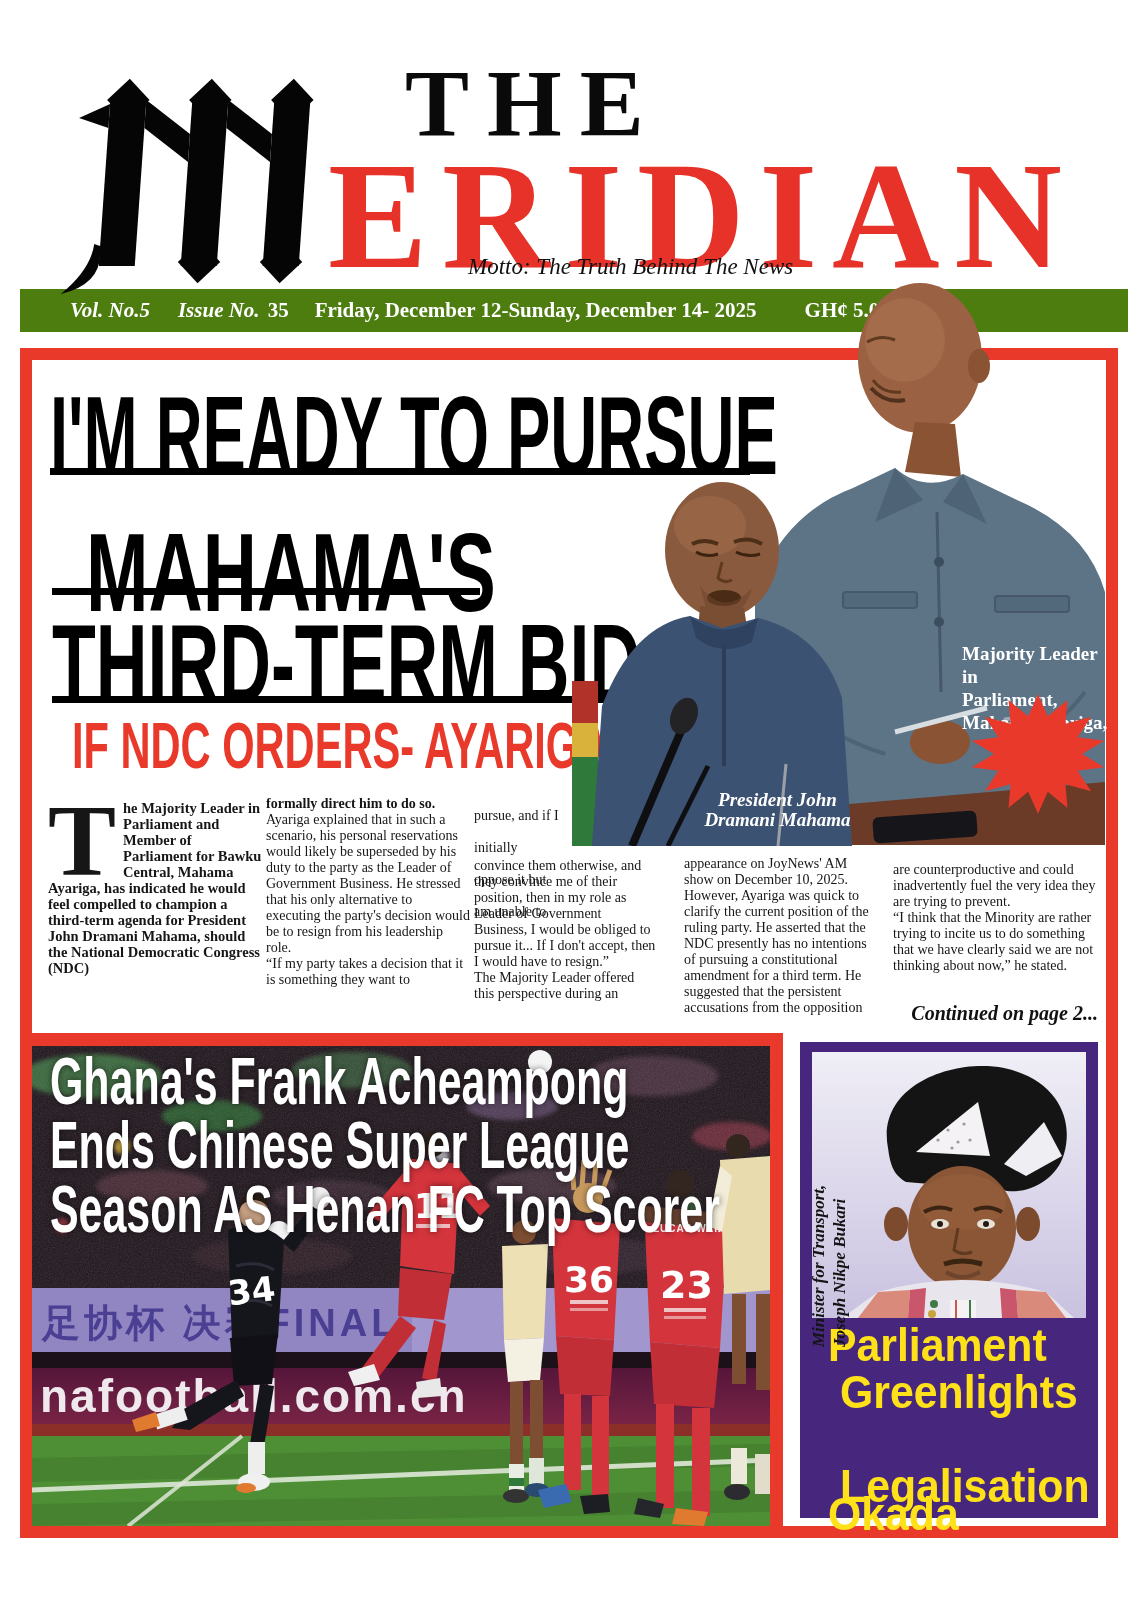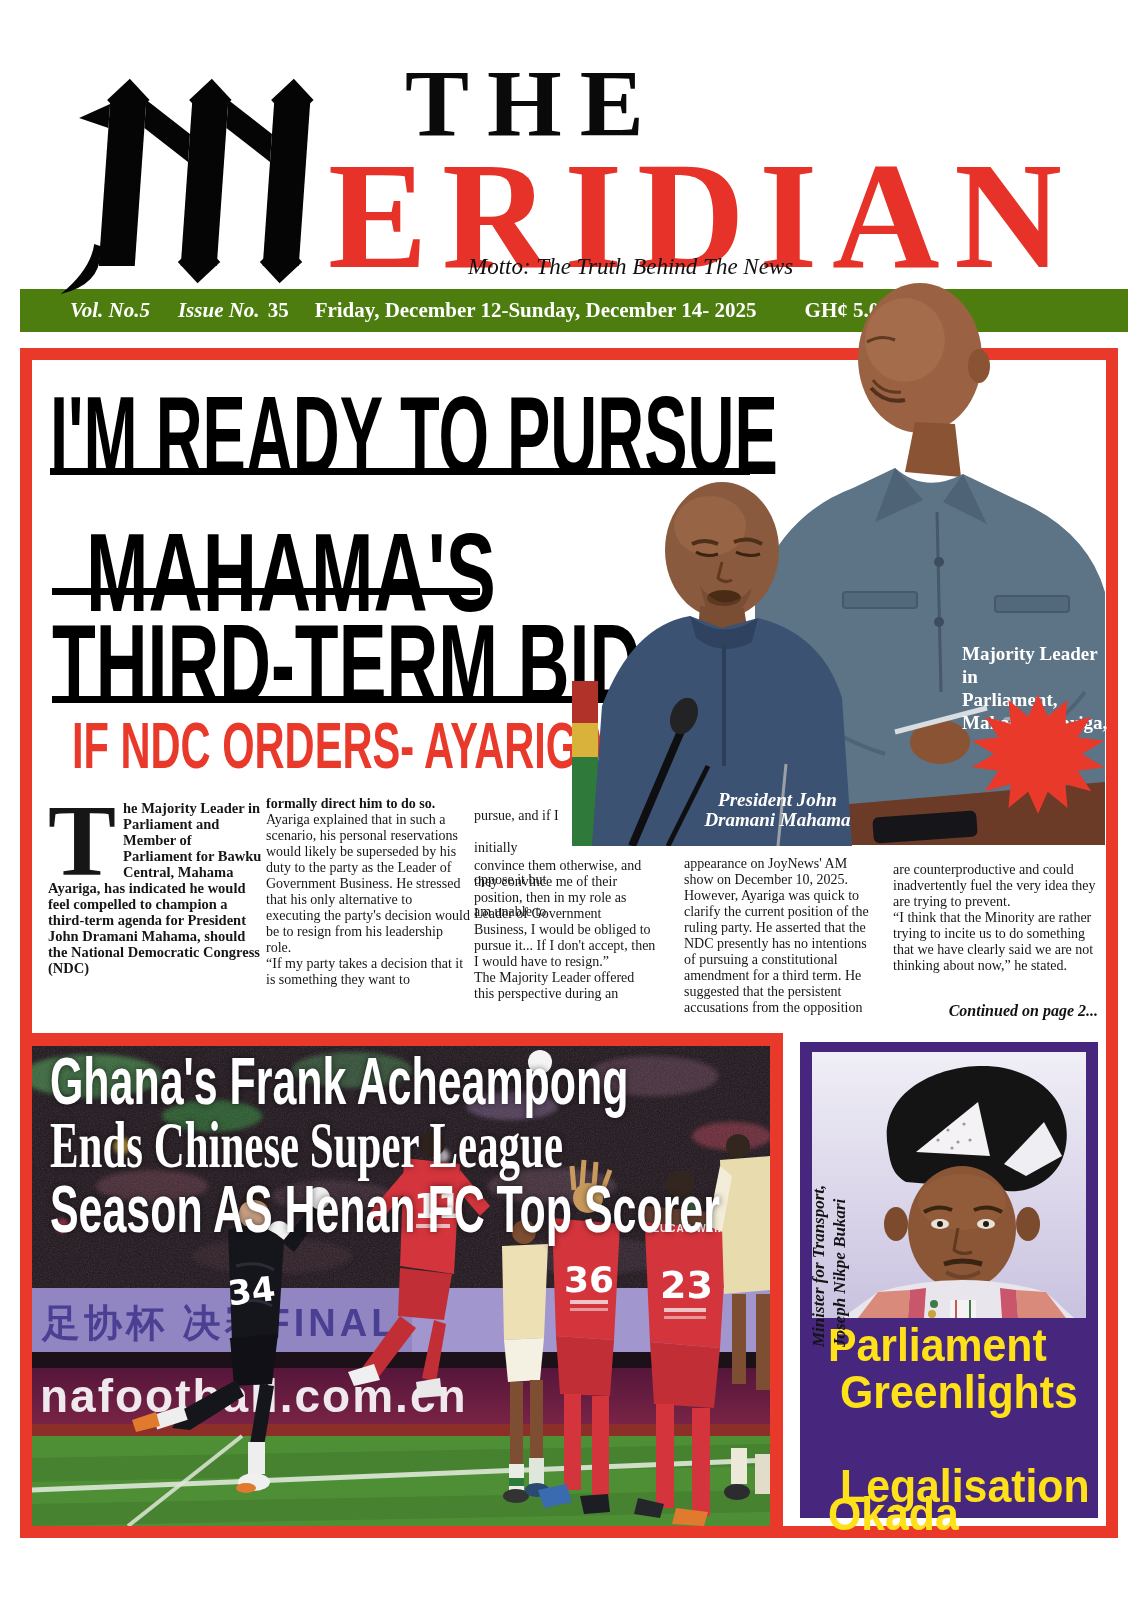--- a/index.html
+++ b/index.html
@@ -27,21 +27,21 @@
     font-size:112px;line-height:1;z-index:2;}
   .hl-rule{background:#000;height:7px;z-index:2;}
   .subhead{font-family:"Liberation Sans",sans-serif;font-weight:700;color:#e8392b;
     font-size:64px;line-height:1;z-index:1;}
   
   .bodycol{font-size:14px;line-height:16px;color:#161616;z-index:2;white-space:pre-line;}
   .bodycol.bold{font-weight:700;font-size:14.5px;}
   .dropcap{float:left;font-family:"Liberation Serif",serif;font-weight:700;font-size:102px;
     line-height:78px;height:78px;margin:2px 7px 0 0;}
   .lead-in{font-weight:700;display:block;}
-  .continued{font-weight:700;font-style:italic;font-size:16px;color:#111;text-align:right;z-index:4;}
+  .continued{font-weight:700;font-style:italic;font-size:20px;color:#111;text-align:right;z-index:4;}
   .photocap{color:#fff;font-weight:700;font-size:19px;line-height:23px;z-index:4;}
   .photocap.it{font-style:italic;text-align:center;line-height:20px;}
   
   .starburst{left:968px;top:692px;width:140px;height:126px;z-index:5;}
   .star-text{left:975px;top:719px;width:126px;z-index:6;color:#fff;font-style:italic;
     font-weight:700;font-size:20px;line-height:22px;text-align:center;}
   
   .sports-hl{font-family:"Liberation Sans",sans-serif;font-weight:700;color:#fff;
     font-size:66px;line-height:1;z-index:3;text-shadow:0 0 8px rgba(0,0,0,.55);}
   
@@ -332,21 +332,21 @@
         <rect x="700" y="248" width="14" height="90" fill="#7d4e31"></rect>
         <rect x="724" y="248" width="14" height="96" fill="#7d4e31"></rect>
         <rect x="699" y="402" width="16" height="36" fill="#ece8da"></rect>
         <ellipse cx="705" cy="446" rx="13" ry="8" fill="#2c2c30"></ellipse>
         <rect x="723" y="408" width="15" height="40" fill="#e2ddca"></rect>
       </g>
     </svg>
   </div>
 
   <div class="abs sports-hl cond" style="left:50px;top:1048px;"><span style="transform:scaleX(0.65);">Ghana's Frank Acheampong</span></div>
-  <div class="abs sports-hl cond" style="left:50px;top:1112px;font-family:Liberation Serif, serif;"><span style="transform:scaleX(0.65);">Ends Chinese Super League</span></div>
+  <div class="abs sports-hl cond" style="left:50px;top:1112px;"><span style="transform:scaleX(0.65);">Ends Chinese Super League</span></div>
   <div class="abs sports-hl cond" style="left:50px;top:1176px;"><span style="transform:scaleX(0.65);">Season AS Henan FC Top Scorer</span></div>
 
   <div class="abs purple-box"></div>
   <div class="abs" style="left:812px;top:1052px;width:274px;height:266px;z-index:3;">
     <svg width="274" height="266" viewBox="0 0 274 266">
       <defs>
         <linearGradient id="mbg" x1="0" y1="0" x2="0" y2="1">
           <stop offset="0" stop-color="#f0eef6"></stop>
             <stop offset="1" stop-color="#c9c2e0"></stop>
         </linearGradient>

